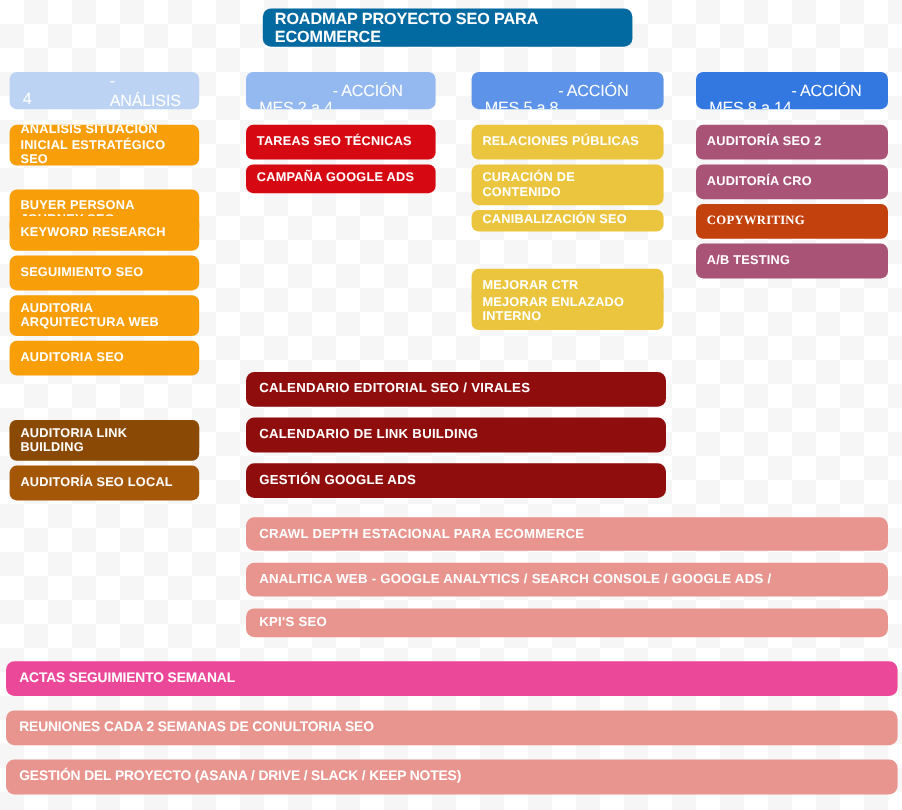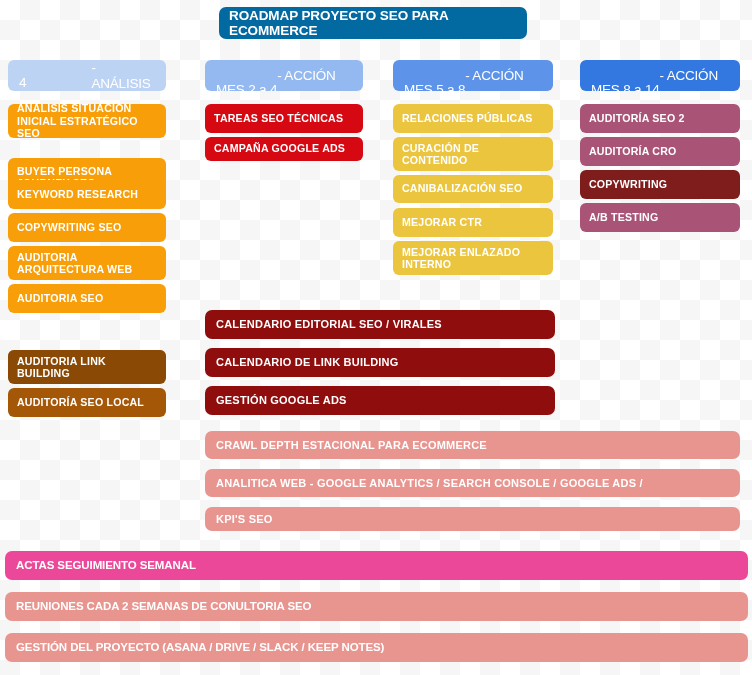--- a/index.html
+++ b/index.html
@@ -134,36 +134,36 @@
   </div>
   <div class="pill col-head" id="col-head-4" style="background: rgb(51, 119, 224);">
     <span class="hd-strong">MES 8 a 14</span>
     <span class="hd-light"> - ACCIÓN</span>
   </div>
 
   <div id="dynamic-layer">
       <div class="pill task col1 wrap2" style="top: 104px; height: 34px; background: rgb(247, 158, 9);">ANÁLISIS SITUACIÓN INICIAL ESTRATÉGICO SEO</div>
       <div class="pill task col1 wrap2" style="top: 158px; height: 38px; background: rgb(247, 158, 9);">BUYER PERSONA JOURNEY SEO</div>
       <div class="pill task col1" style="top: 180px; height: 29px; background: rgb(247, 158, 9);">KEYWORD RESEARCH</div>
-      <div class="pill task col1" style="top: 213px; height: 29px; background: rgb(247, 158, 9);">COPYWRITING SEO</div>
+      <div class="pill task col1" style="top: 213px; height: 29px; background: rgb(247, 158, 9);">SEGUIMIENTO SEO</div>
       <div class="pill task col1 wrap2" style="top: 246px; height: 34px; background: rgb(247, 158, 9);">AUDITORIA ARQUITECTURA WEB</div>
       <div class="pill task col1" style="top: 284px; height: 29px; background: rgb(247, 158, 9);">AUDITORIA SEO</div>
       <div class="pill task col1" style="top: 317px; height: 29px; background: rgb(217, 139, 63); margin-top: 33px;">SET UP GOOGLE ADS</div>
       <div class="pill task col1 wrap2" style="top: 350px; height: 34px; background: rgb(138, 74, 6);">AUDITORIA LINK BUILDING</div>
       <div class="pill task col1" style="top: 388px; height: 29px; background: rgb(165, 87, 8);">AUDITORÍA SEO LOCAL</div>
       <div class="pill task col2" style="top: 104px; height: 29px; background: rgb(214, 8, 18);">TAREAS SEO TÉCNICAS</div>
       <div class="pill task col2" style="top: 137px; height: 24px; background: rgb(214, 8, 18);">CAMPAÑA GOOGLE ADS</div>
       <div class="pill task col3" style="top: 104px; height: 29px; background: rgb(236, 197, 63);">RELACIONES PÚBLICAS</div>
       <div class="pill task col3 wrap2" style="top: 137px; height: 34px; background: rgb(236, 197, 63);">CURACIÓN DE CONTENIDO</div>
-      <div class="pill task col3" style="top: 175px; height: 28px; background: rgb(236, 197, 63);">CANIBALIZACIÓN SEO</div>
-      <div class="pill task col3" style="top: 208px; height: 29px; background: rgb(236, 197, 63);">MEJORAR CTR</div>
+      <div class="pill task col3" style="top: 175px; height: 18px; background: rgb(236, 197, 63);">CANIBALIZACIÓN SEO</div>
+      <div class="pill task col3" style="top: 224px; height: 29px; background: rgb(236, 197, 63);">MEJORAR CTR</div>
       <div class="pill task col3 wrap2" style="top: 241px; height: 34px; background: rgb(236, 197, 63);">MEJORAR ENLAZADO INTERNO</div>
       <div class="pill task col4" style="top: 104px; height: 29px; background: rgb(169, 83, 119);">AUDITORÍA SEO 2</div>
       <div class="pill task col4" style="top: 137px; height: 29px; background: rgb(169, 83, 119);">AUDITORÍA CRO</div>
-      <div class="pill task col4" style="top: 170px; height: 29px; background: #7f1d1d;">COPYWRITING</div>
+      <div class="pill task col4" style="top: 170px; height: 29px; background: #c2410c; font-family: Liberation Serif, serif;">COPYWRITING</div>
       <div class="pill task col4" style="top: 203px; height: 29px; background: rgb(169, 83, 119);">A/B TESTING</div>
       <div class="pill wide-mid" style="top: 310px; height: 29px; background: rgb(143, 13, 13);">CALENDARIO EDITORIAL SEO / VIRALES</div>
       <div class="pill wide-mid" style="top: 348px; height: 29px; background: rgb(143, 13, 13);">CALENDARIO DE LINK BUILDING</div>
       <div class="pill wide-mid" style="top: 386px; height: 29px; background: rgb(143, 13, 13);">GESTIÓN GOOGLE ADS</div>
       <div class="pill wide-full" style="top: 431px; height: 28px; background: rgb(232, 148, 143);">CRAWL DEPTH ESTACIONAL PARA ECOMMERCE</div>
       <div class="pill wide-full" style="top: 469px; height: 28px; background: rgb(232, 148, 143);">ANALITICA WEB - GOOGLE ANALYTICS / SEARCH CONSOLE / GOOGLE ADS /</div>
       <div class="pill wide-full" style="top: 507px; height: 24px; background: rgb(232, 148, 143);">KPI'S SEO</div>
       <div class="pill bottom-bar" style="top: 551px; height: 29px; background: #ec4899;">ACTAS SEGUIMIENTO SEMANAL</div>
       <div class="pill bottom-bar" style="top: 592px; height: 29px; background: rgb(232, 148, 143);">REUNIONES CADA 2 SEMANAS DE CONULTORIA SEO</div>
       <div class="pill bottom-bar" style="top: 633px; height: 29px; background: rgb(232, 148, 143);">GESTIÓN DEL PROYECTO (ASANA / DRIVE / SLACK / KEEP NOTES)</div>

